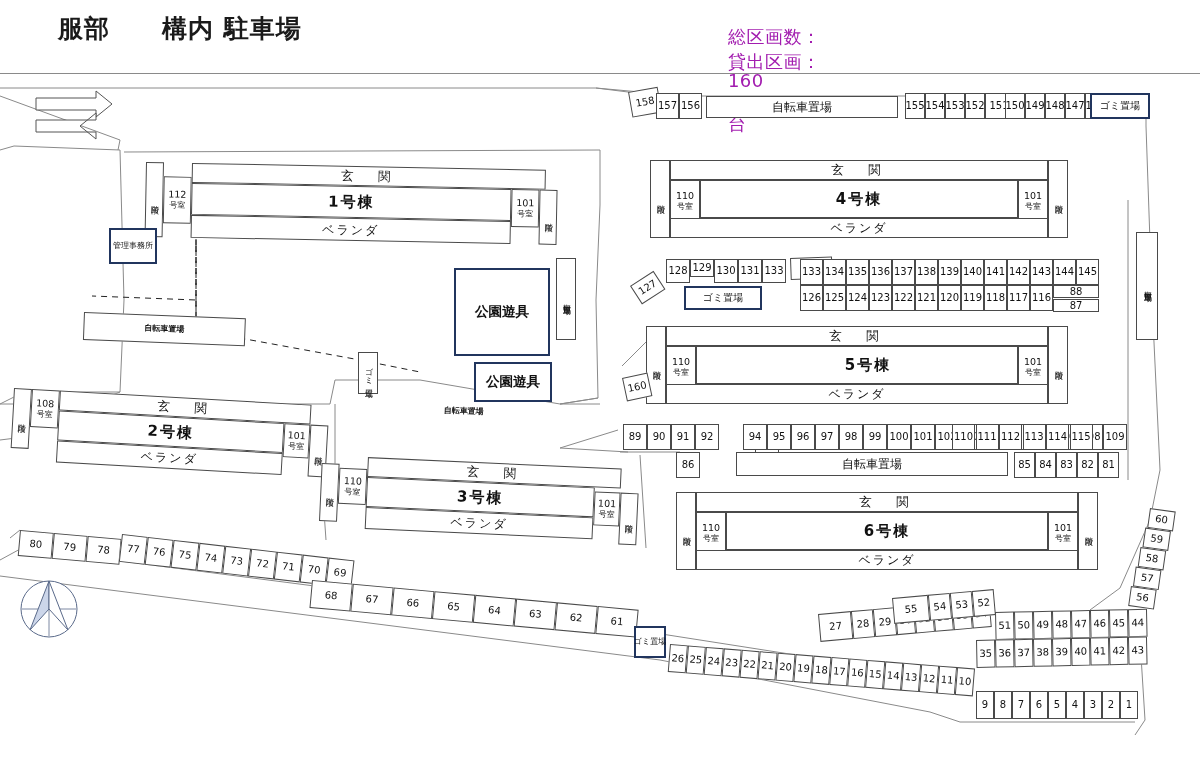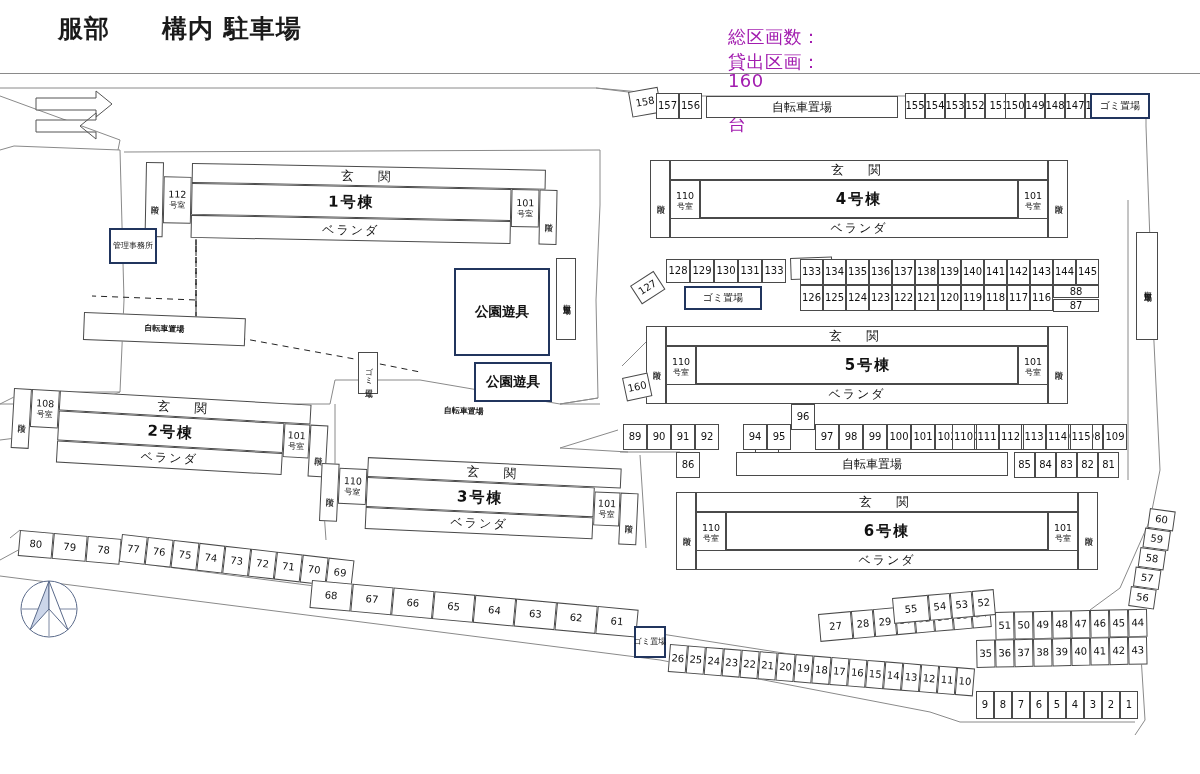--- a/index.html
+++ b/index.html
@@ -248,21 +248,21 @@
       <div class="cell bal" style="left:20px;top:58px;width:378px;height:20px;">ベランダ</div>
       <div class="cell v tiny" style="left:398px;top:0;width:20px;height:78px;">階段</div>
     </div>
   </div>
 
   <div class="rot" style="left:630px;top:286px;transform:rotate(-33deg);">
     <div class="cell sm" style="position:relative;width:28px;height:22px;">127</div>
   </div>
 
   <div class="cell sm" style="left:666px;top:259px;width:24px;height:24px;">128</div>
-  <div class="cell sm" style="left:690px;top:259px;width:24px;height:24px;text-align:right;">129</div>
+  <div class="cell sm" style="left:690px;top:259px;width:24px;height:18px;text-align:right;">129</div>
   <div class="cell sm" style="left:714px;top:259px;width:24px;height:24px;">130</div>
   <div class="cell sm" style="left:738px;top:259px;width:24px;height:24px;">131</div>
   <div class="cell sm" style="left:762px;top:259px;width:24px;height:24px;">133</div>
 
   <div class="rot" style="left:790px;top:258px;transform:rotate(-2deg);">
     <div class="cell sm" style="position:relative;width:42px;height:22px;">132</div>
   </div>
 
   <div class="cell blue sm" style="left:684px;top:286px;width:78px;height:24px;">ゴミ置場</div>
 
@@ -317,21 +317,21 @@
     <div class="cell sm" style="position:relative;width:26px;height:24px;">160</div>
   </div>
 
   <div class="cell sm" style="left:623px;top:424px;width:24px;height:26px;">89</div>
   <div class="cell sm" style="left:647px;top:424px;width:24px;height:26px;">90</div>
   <div class="cell sm" style="left:671px;top:424px;width:24px;height:26px;">91</div>
   <div class="cell sm" style="left:695px;top:424px;width:24px;height:26px;">92</div>
   <div class="cell sm" style="left:755px;top:424px;width:24px;height:32px;">93</div>
   <div class="cell sm" style="left:743px;top:424px;width:24px;height:26px;">94</div>
   <div class="cell sm" style="left:767px;top:424px;width:24px;height:26px;">95</div>
-  <div class="cell sm" style="left:791px;top:404px;width:24px;height:26px;">96</div>
+  <div class="cell sm" style="left:791px;top:424px;width:24px;height:26px;">96</div>
   <div class="cell sm" style="left:815px;top:424px;width:24px;height:26px;">97</div>
   <div class="cell sm" style="left:839px;top:424px;width:24px;height:26px;">98</div>
   <div class="cell sm" style="left:863px;top:424px;width:24px;height:26px;">99</div>
   <div class="cell sm" style="left:887px;top:424px;width:24px;height:26px;">100</div>
   <div class="cell sm" style="left:911px;top:424px;width:24px;height:26px;">101</div>
   <div class="cell sm" style="left:935px;top:424px;width:24px;height:26px;">102</div>
   <div class="cell sm" style="left:959px;top:424px;width:24px;height:26px;">103</div>
   <div class="cell sm" style="left:983px;top:424px;width:24px;height:26px;">104</div>
   <div class="cell sm" style="left:1007px;top:424px;width:24px;height:26px;">105</div>
   <div class="cell sm" style="left:1031px;top:424px;width:24px;height:26px;">106</div>

